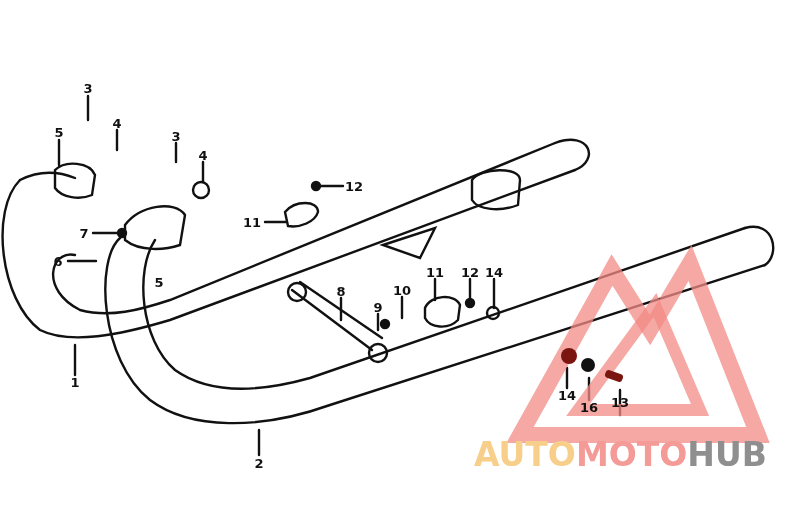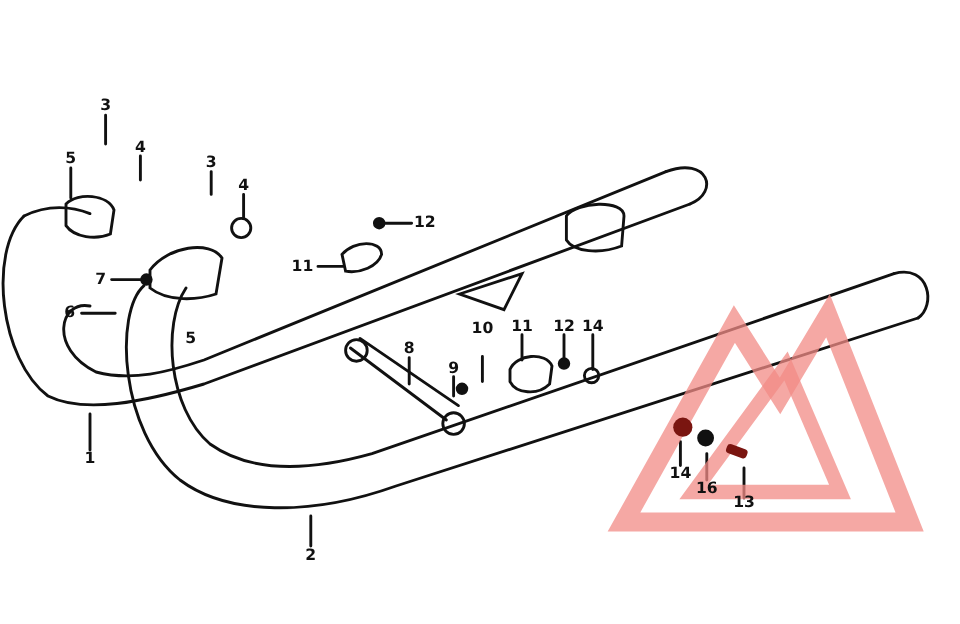--- a/index.html
+++ b/index.html
@@ -64,23 +64,26 @@
   <span class="lbl" style="left:88px;top:88px">3</span>
   <span class="lbl" style="left:176px;top:136px">3</span>
   <span class="lbl" style="left:117px;top:123px">4</span>
   <span class="lbl" style="left:203px;top:155px">4</span>
   <span class="lbl" style="left:59px;top:132px">5</span>
   <span class="lbl" style="left:159px;top:282px">5</span>
   <span class="lbl" style="left:58px;top:261px">6</span>
   <span class="lbl" style="left:84px;top:233px">7</span>
   <span class="lbl" style="left:341px;top:291px">8</span>
   <span class="lbl" style="left:378px;top:307px">9</span>
-  <span class="lbl" style="left:402px;top:274px">10</span>
+  <span class="lbl" style="left:402px;top:290px">10</span>
   <span class="lbl" style="left:252px;top:222px">11</span>
   <span class="lbl" style="left:435px;top:272px">11</span>
   <span class="lbl" style="left:354px;top:186px">12</span>
   <span class="lbl" style="left:470px;top:272px">12</span>
-  <span class="lbl" style="left:620px;top:419px">13</span>
+  <span class="lbl" style="left:620px;top:402px">13</span>
   <span class="lbl" style="left:494px;top:272px">14</span>
   <span class="lbl" style="left:567px;top:395px">14</span>
   <span class="lbl" style="left:589px;top:407px">16</span>
 
+  <div class="brand">
+    <span style="color:#f8cf8a">AUTO</span><span style="color:#f49b98">MOTO</span><span style="color:#8f8f8f">HUB</span>
+  </div>
 </div>
 
 </body></html>

